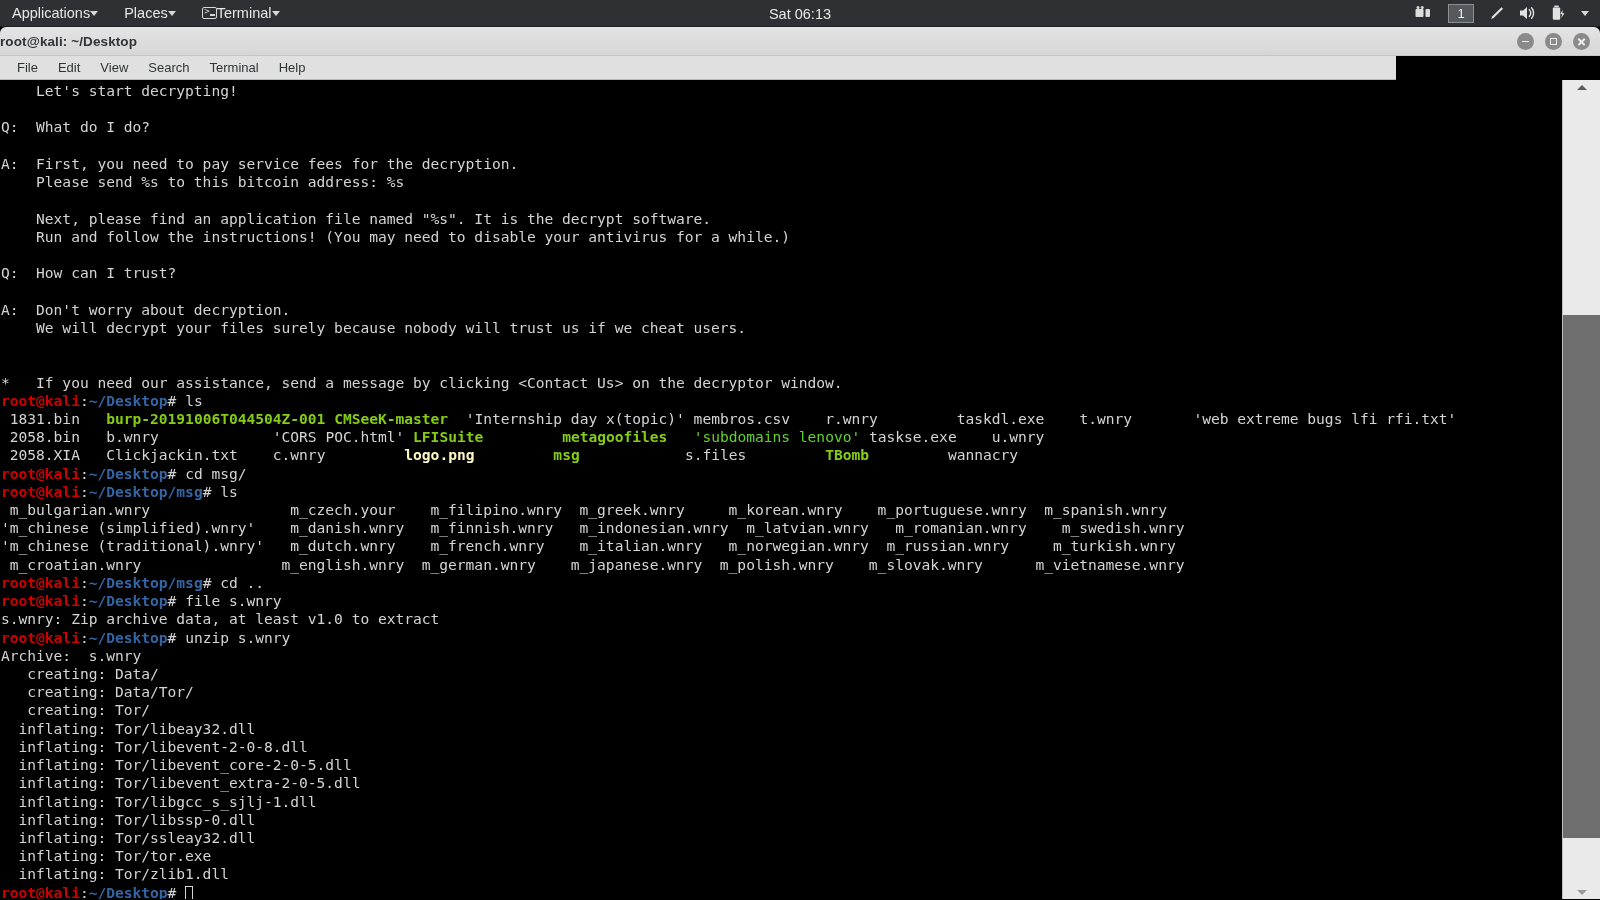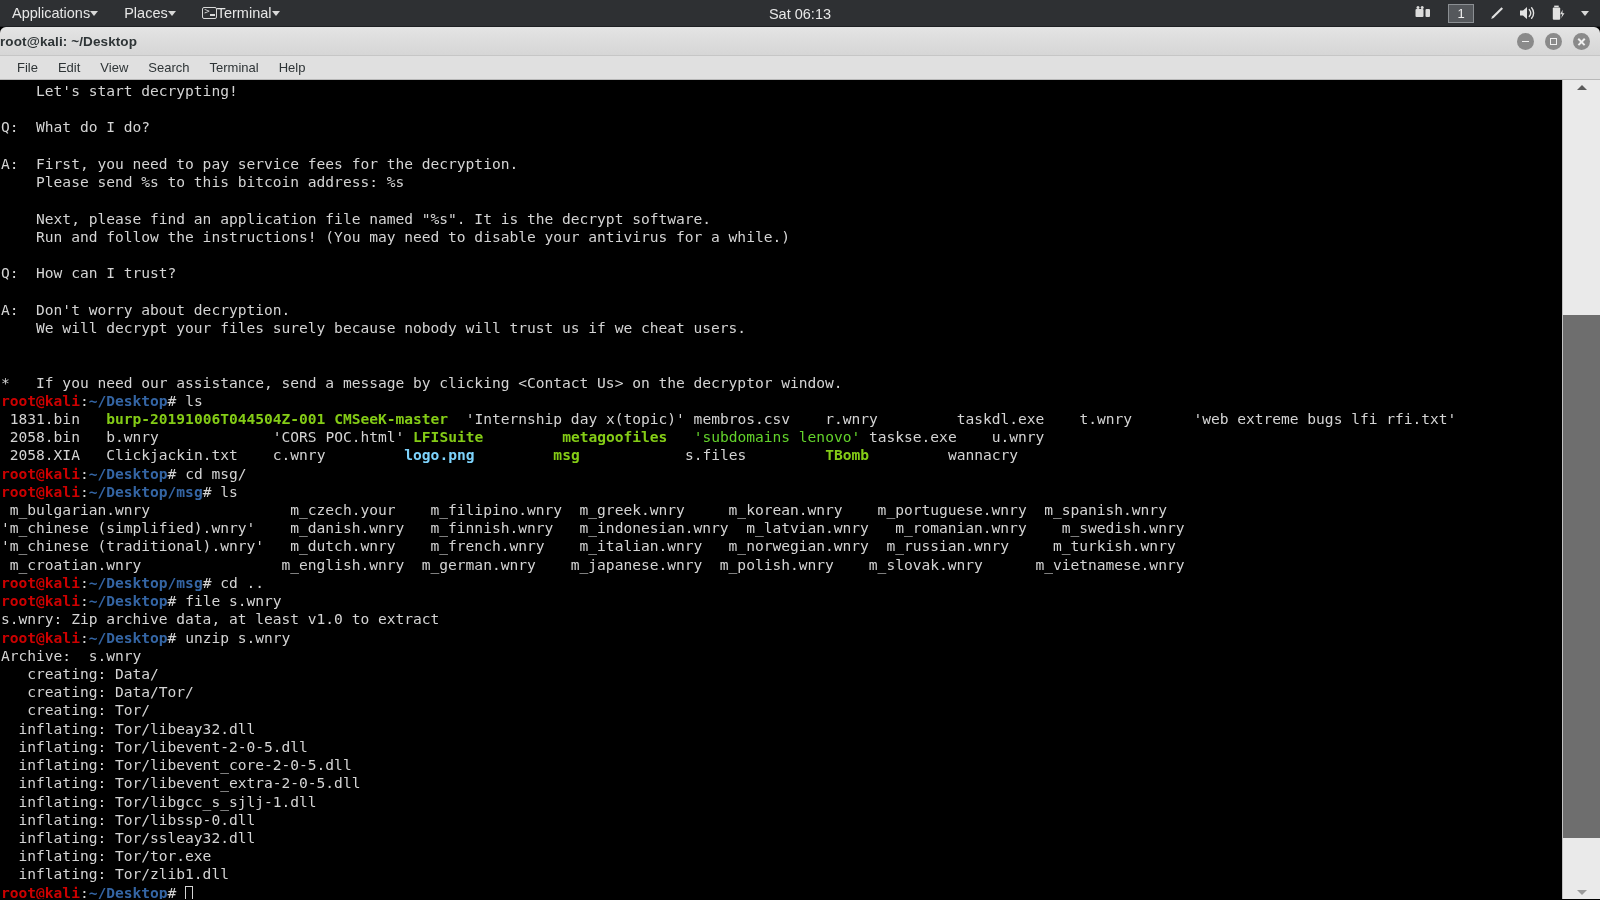--- a/index.html
+++ b/index.html
@@ -94,21 +94,21 @@
     position: relative; width: 9px; height: 9px;
   }
   .win-btn .g-close::before, .win-btn .g-close::after {
     content: ""; position: absolute; left: 0; top: 3.6px;
     width: 9px; height: 1.8px; background: #efefef;
   }
   .win-btn .g-close::before { transform: rotate(45deg); }
   .win-btn .g-close::after  { transform: rotate(-45deg); }
 
   .menubar {
-    height: 24px; width: 1600px; background: #e0e0e0;
+    height: 24px; width: 1396px; background: #e0e0e0;
     display: flex; align-items: center;
     border-bottom: 1px solid #b8b8b8;
     box-sizing: border-box;
     padding-left: 7px;
   }
   .menu-item {
     font-size: 13px; color: #2e3436;
     padding: 0 10px; height: 24px; display: flex; align-items: center;
     cursor: default;
   }
@@ -128,21 +128,21 @@
     line-height: 18.22px;
     color: #d4d4d4;
     white-space: pre;
     overflow: hidden;
     letter-spacing: -0.02px;
   }
   .c-red   { color: #cc0000; font-weight: bold; }
   .c-blue  { color: #3465a4; font-weight: bold; }
   .c-dirb  { color: #84cc16; font-weight: bold; }
   .c-green { color: #63d32b; font-weight: normal; }
-  .c-mag   { color: #7dd3fc; font-weight: bold; }
+  .c-mag   { color: #fef9c3; font-weight: bold; }
   .c-white { color: #d4d4d4; }
   .cursor {
     display: inline-block;
     width: 8.3px; height: 15px;
     border: 1.5px solid #d4d4d4;
     box-sizing: border-box;
     vertical-align: -3px;
   }
 
   
@@ -298,21 +298,21 @@
 <span class="c-white"> m_croatian.wnry                m_english.wnry  m_german.wnry    m_japanese.wnry  m_polish.wnry    m_slovak.wnry      m_vietnamese.wnry</span>
 <span class="c-red">root@kali</span><span class="c-white">:</span><span class="c-blue">~/Desktop/msg</span><span class="c-white"># cd ..</span>
 <span class="c-red">root@kali</span><span class="c-white">:</span><span class="c-blue">~/Desktop</span><span class="c-white"># file s.wnry</span>
 <span class="c-white">s.wnry: Zip archive data, at least v1.0 to extract</span>
 <span class="c-red">root@kali</span><span class="c-white">:</span><span class="c-blue">~/Desktop</span><span class="c-white"># unzip s.wnry</span>
 <span class="c-white">Archive:  s.wnry</span>
 <span class="c-white">   creating: Data/</span>
 <span class="c-white">   creating: Data/Tor/</span>
 <span class="c-white">   creating: Tor/</span>
 <span class="c-white">  inflating: Tor/libeay32.dll</span>
-<span class="c-white">  inflating: Tor/libevent-2-0-5.dll</span>
+<span class="c-white">  inflating: Tor/libevent-2-0-8.dll</span>
 <span class="c-white">  inflating: Tor/libevent_core-2-0-5.dll</span>
 <span class="c-white">  inflating: Tor/libevent_extra-2-0-5.dll</span>
 <span class="c-white">  inflating: Tor/libgcc_s_sjlj-1.dll</span>
 <span class="c-white">  inflating: Tor/libssp-0.dll</span>
 <span class="c-white">  inflating: Tor/ssleay32.dll</span>
 <span class="c-white">  inflating: Tor/tor.exe</span>
 <span class="c-white">  inflating: Tor/zlib1.dll</span>
 <span class="c-red">root@kali</span><span class="c-white">:</span><span class="c-blue">~/Desktop</span><span class="c-white"># </span><span class="cursor"></span></div>
 
       <div class="scrollbar">

